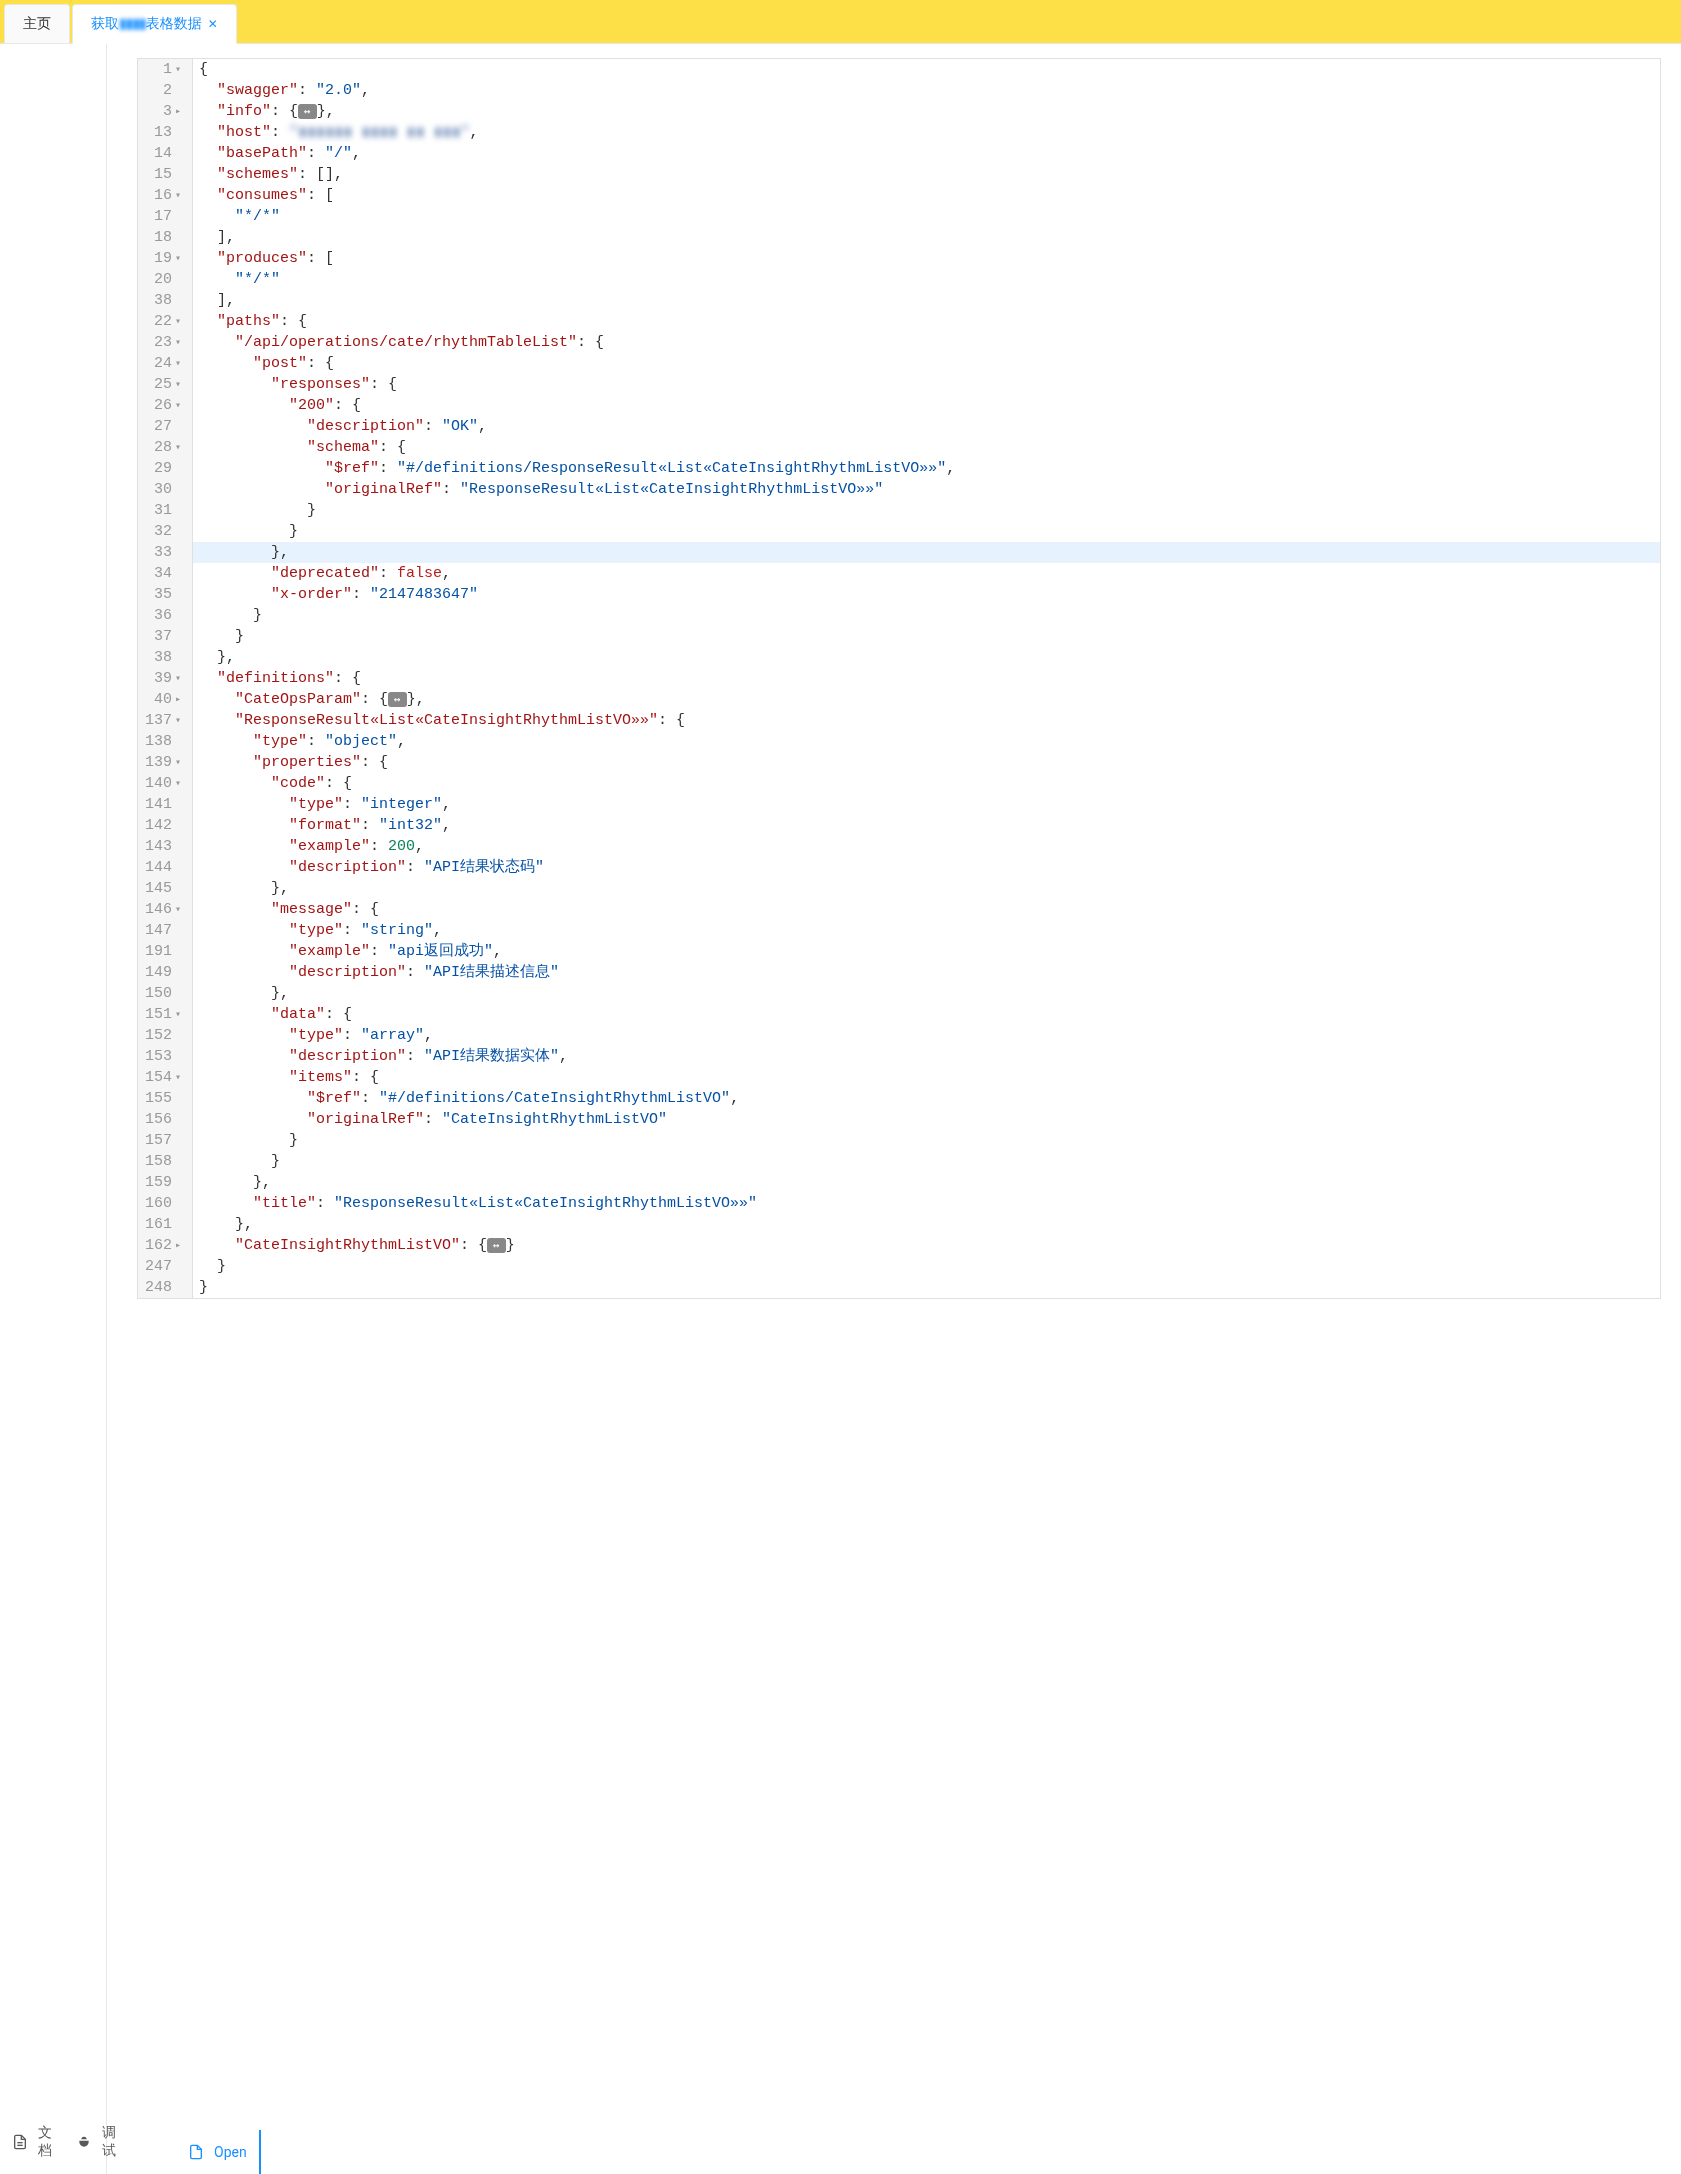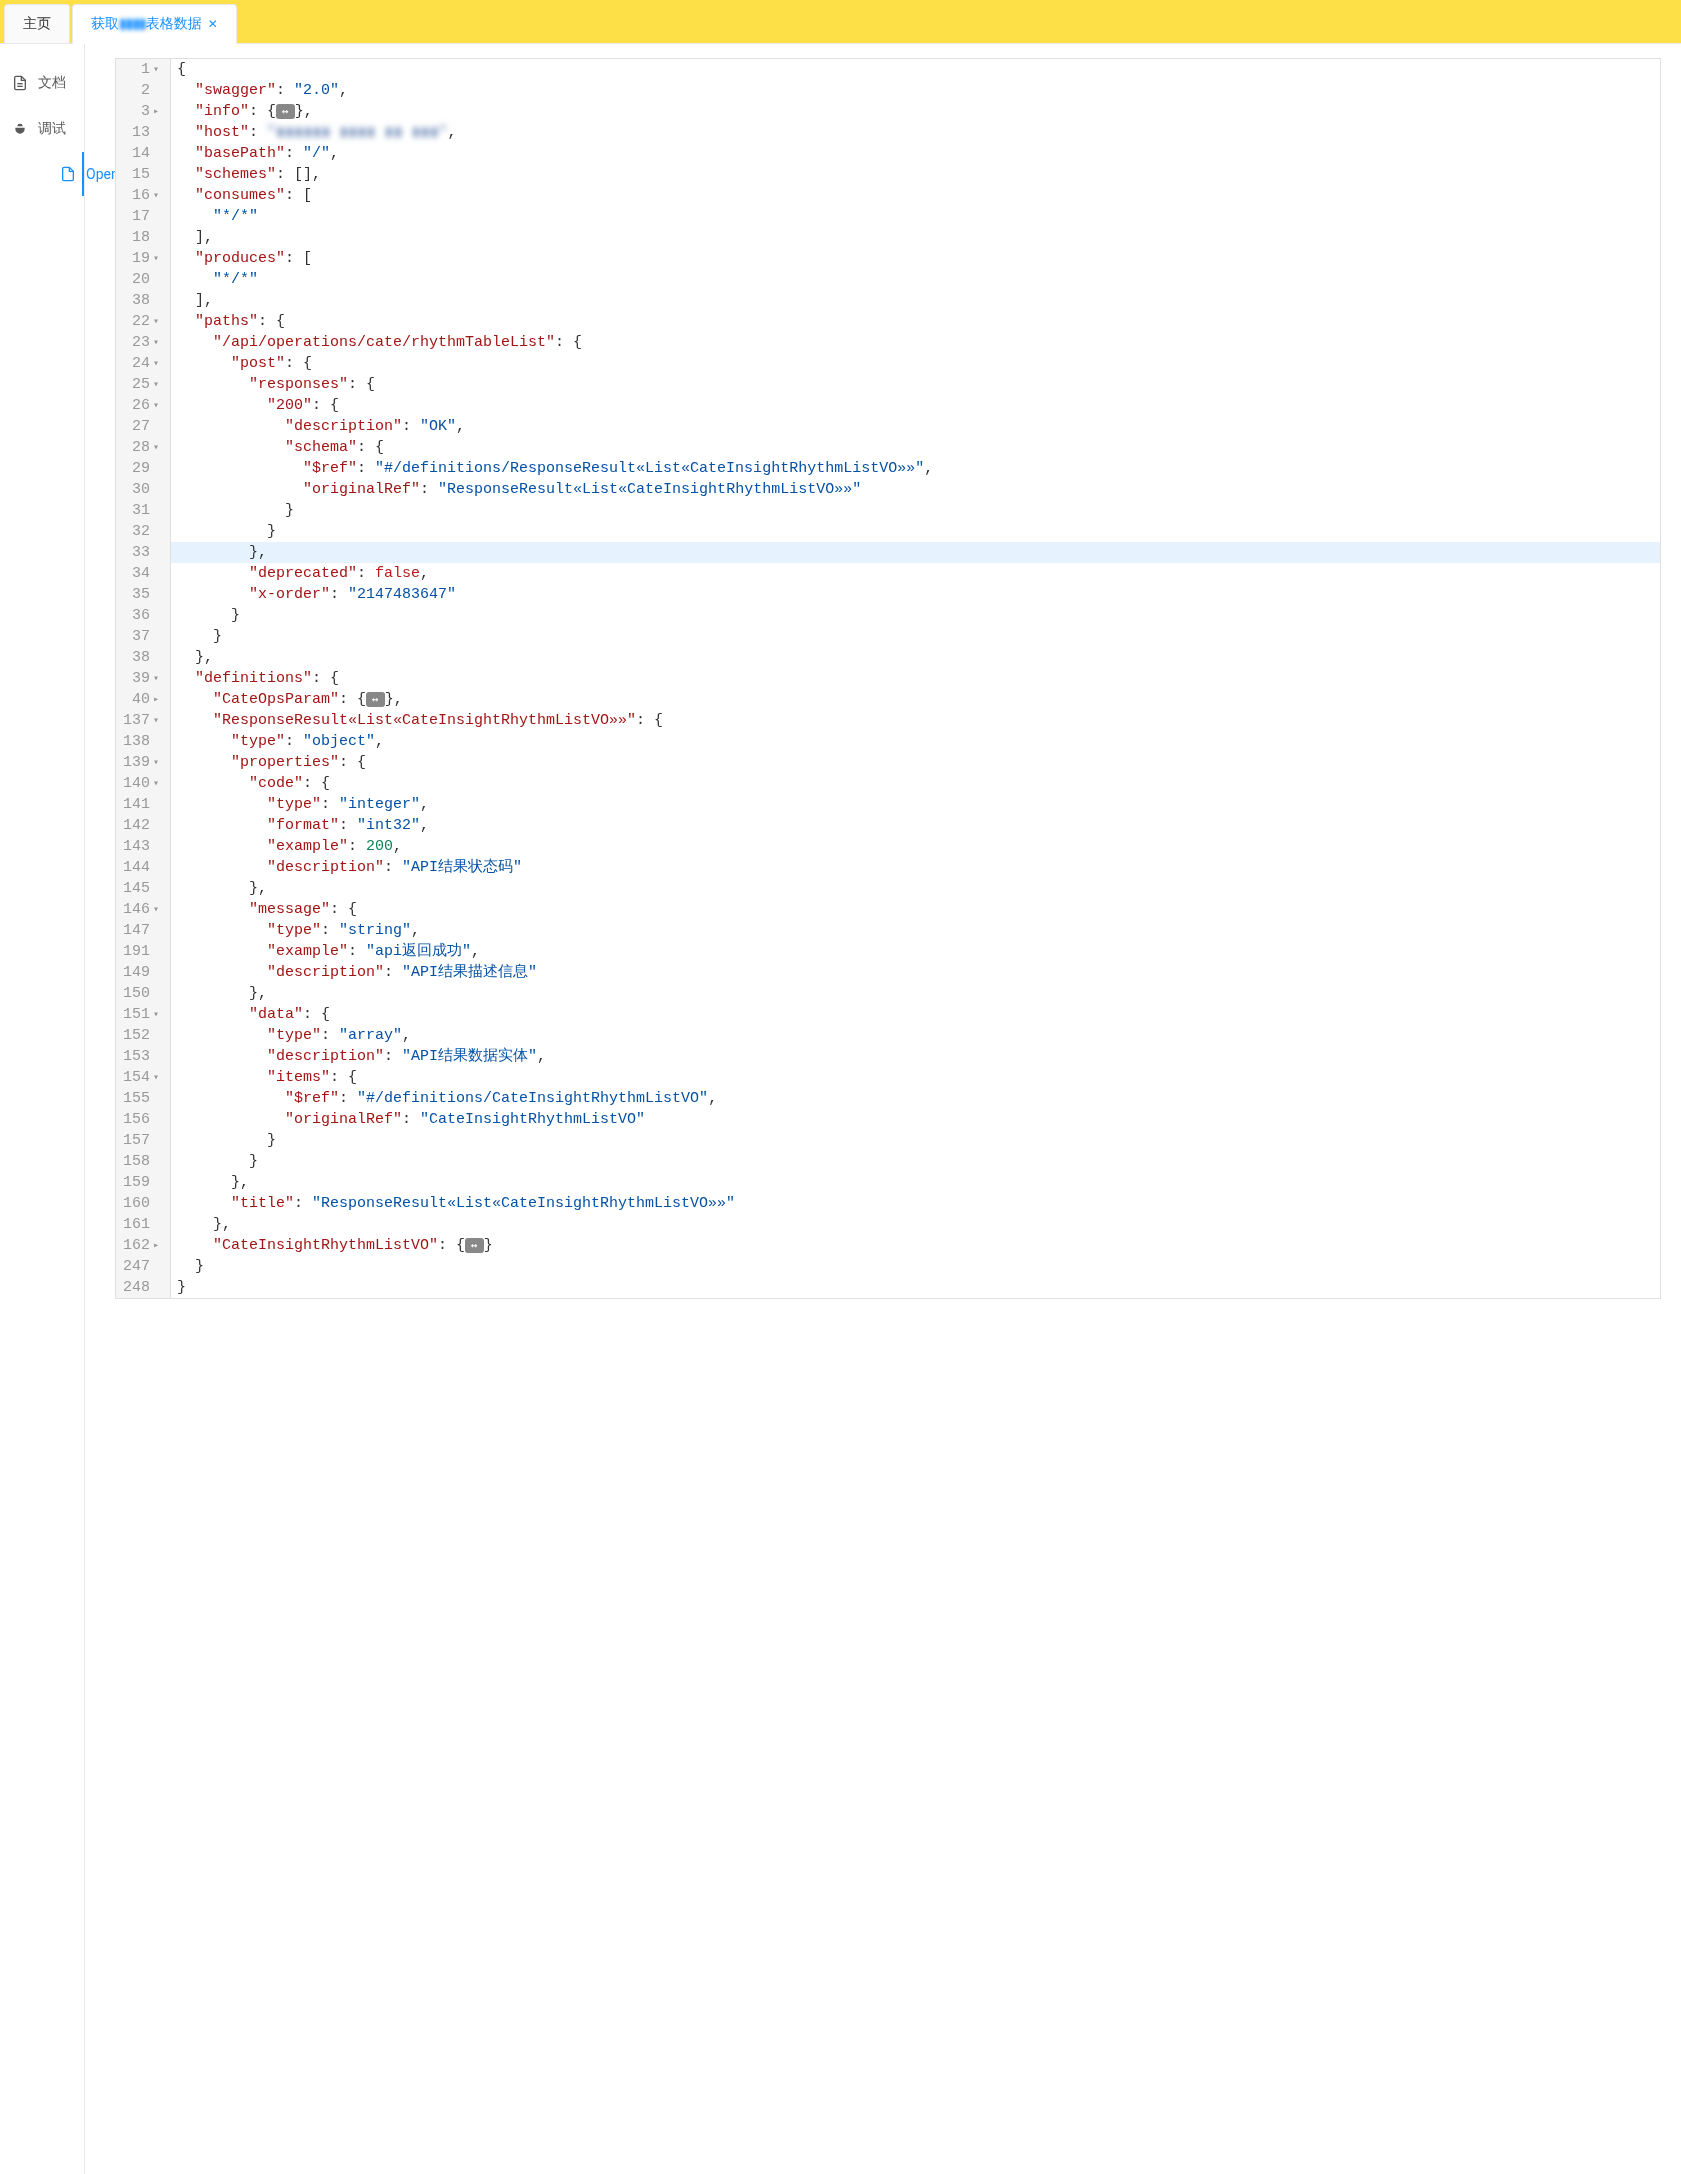--- a/index.html
+++ b/index.html
@@ -55,25 +55,26 @@
       color: #1890ff;
     }
     
     .main {
       display: flex;
       flex: 1;
       min-height: 0;
     }
     
     .sidebar {
-      width: 85px;
+      width: 107px;
       border-right: 1px solid #e8e8e8;
       padding-top: 16px;
       display: flex;
-      flex-direction: column;
+      flex-direction: row;
+      align-items: flex-end;
     }
     .sidebar-item {
       padding: 14px 12px;
       display: flex;
       align-items: center;
       gap: 10px;
       cursor: pointer;
       font-size: 14px;
       color: #595959;
     }

